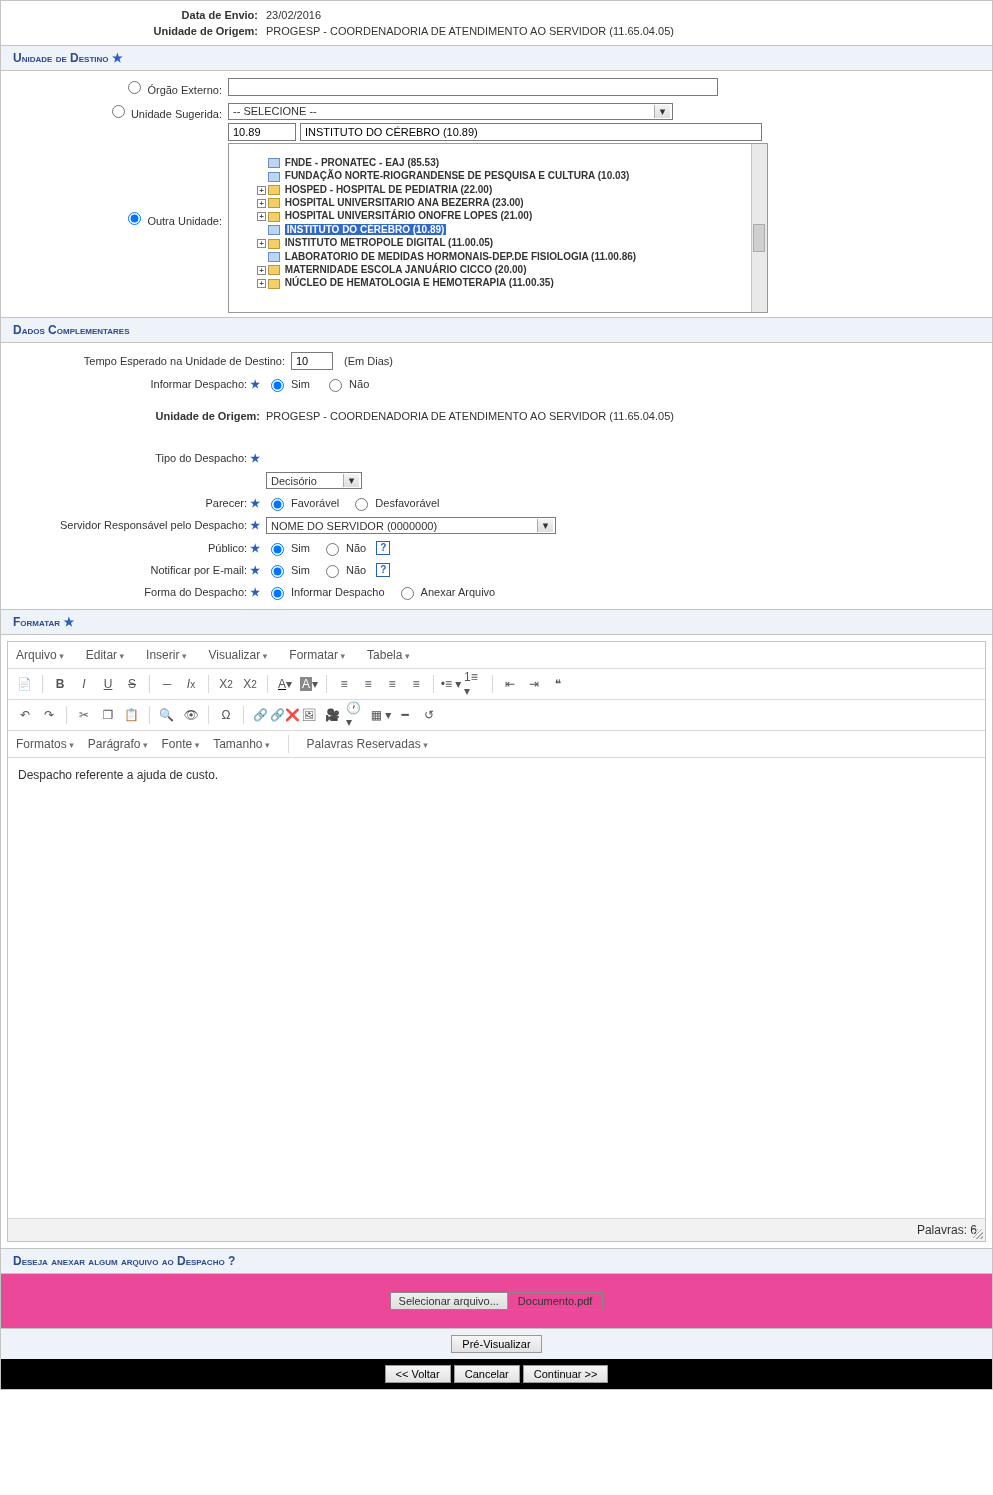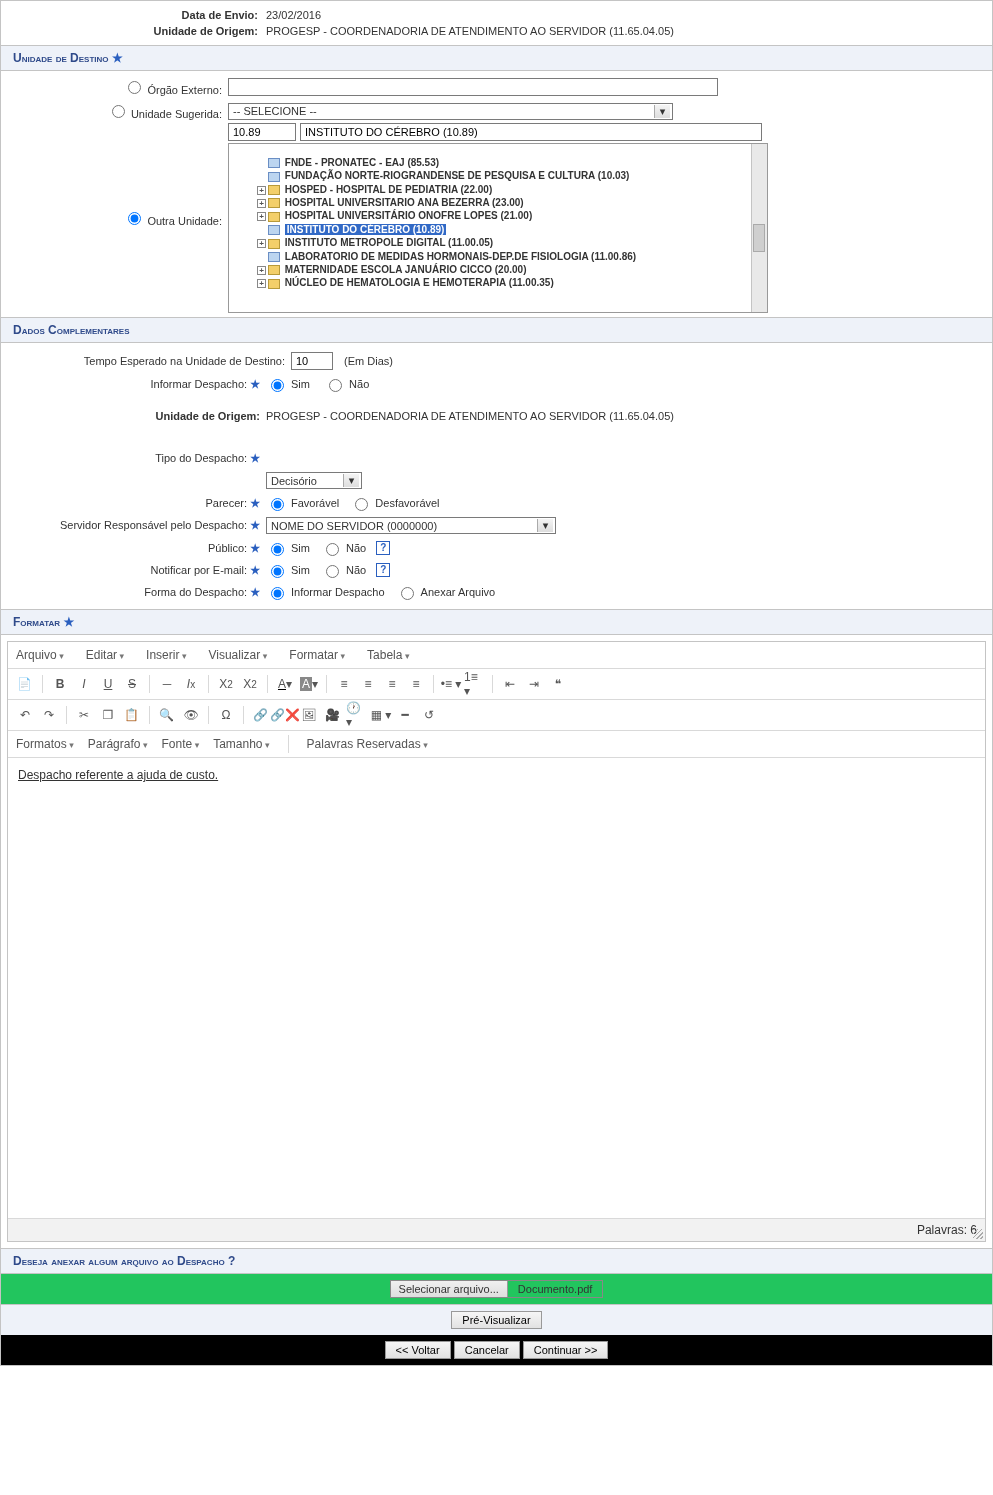--- a/index.html
+++ b/index.html
@@ -31,28 +31,28 @@
   .help-icon { display:inline-block; width:14px; height:14px; border:1px solid #2a5fbf; color:#2a5fbf; text-align:center; line-height:12px; font-size:10px; font-weight:bold; margin-left:6px;}
   
   .editor { border: 1px solid #c4c4c4; margin: 6px; }
   .ed-menus { display:flex; gap:22px; padding:6px 8px; font-size:12px; color:#555; border-bottom:1px solid #d9d9d9;}
   .ed-menus span::after { content:" \25BE"; font-size:9px; color:#777;}
   .ed-tools { display:flex; flex-wrap:wrap; gap:2px; padding:4px 6px; border-bottom:1px solid #d9d9d9; align-items:center;}
   .tbtn { width:22px; height:22px; display:inline-flex; align-items:center; justify-content:center; color:#555; font-size:12px; cursor:pointer;}
   .tsep { width:1px; height:18px; background:#d9d9d9; margin:0 4px;}
   .ed-tools2 { display:flex; gap:14px; padding:4px 8px; border-bottom:1px solid #d9d9d9; font-size:12px; color:#555; align-items:center;}
   .ed-tools2 span::after { content:" \25BE"; font-size:9px; color:#777;}
-  .ed-body { min-height:460px; padding:10px; font-size:12px;text-decoration:underline; }
+  .ed-body { min-height:460px; padding:10px; font-size:12px; }
   .ed-status { background:#f2f2f2; border-top:1px solid #d9d9d9; text-align:right; padding:4px 8px; font-size:12px; position:relative;}
   .resize-grip { position:absolute; right:2px; bottom:2px; width:10px; height:10px; background:repeating-linear-gradient(135deg,#aaa,#aaa 1px,transparent 1px,transparent 3px);}
   .btn { font-family:inherit; font-size:11px; padding:2px 10px; background:linear-gradient(#f6f6f6,#e2e2e2); border:1px solid #999; cursor:pointer;}
   .file-btn { background:linear-gradient(#f0f0f0,#dedede); border:1px solid #888; padding:2px 8px;}
   .bottom-bar { background:#eef2f9; border-top:1px solid #c4c4c4; text-align:center; padding:6px;}
   .action-bar { text-align:center; padding:6px; background:#000000;}
-  .file-row { text-align:center; padding:6px; background:#22c55e;}
+  .file-row { text-align:center; padding:18px; background:#ec4899;}
   .file-wrap { display:inline-flex; border:1px solid #888; }
   .file-wrap .file-btn{ border:none; border-right:1px solid #999;}
   .file-wrap .file-name{ padding:2px 10px; }
   .sel-wide { width:445px; border:1px solid #7a7a7a; display:inline-flex; align-items:center; justify-content:space-between; padding:1px 2px 1px 4px; background:#fff;}
   .sel-wide .arrow{ width:16px; text-align:center; border-left:1px solid #aaa; background:linear-gradient(#f4f4f4,#ddd);}
   .sel-narrow { width:290px; border:1px solid #7a7a7a; display:inline-flex; align-items:center; justify-content:space-between; padding:1px 2px 1px 4px; background:#fff;}
   .sel-narrow .arrow{ width:16px; text-align:center; border-left:1px solid #aaa; background:linear-gradient(#f4f4f4,#ddd);}
   .sel-small { width:96px; border:1px solid #7a7a7a; display:inline-flex; align-items:center; justify-content:space-between; padding:1px 2px 1px 4px; background:#fff;margin-top:44px;}
   .sel-small .arrow{ width:16px; text-align:center; border-left:1px solid #aaa; background:linear-gradient(#f4f4f4,#ddd);}
 </style>

